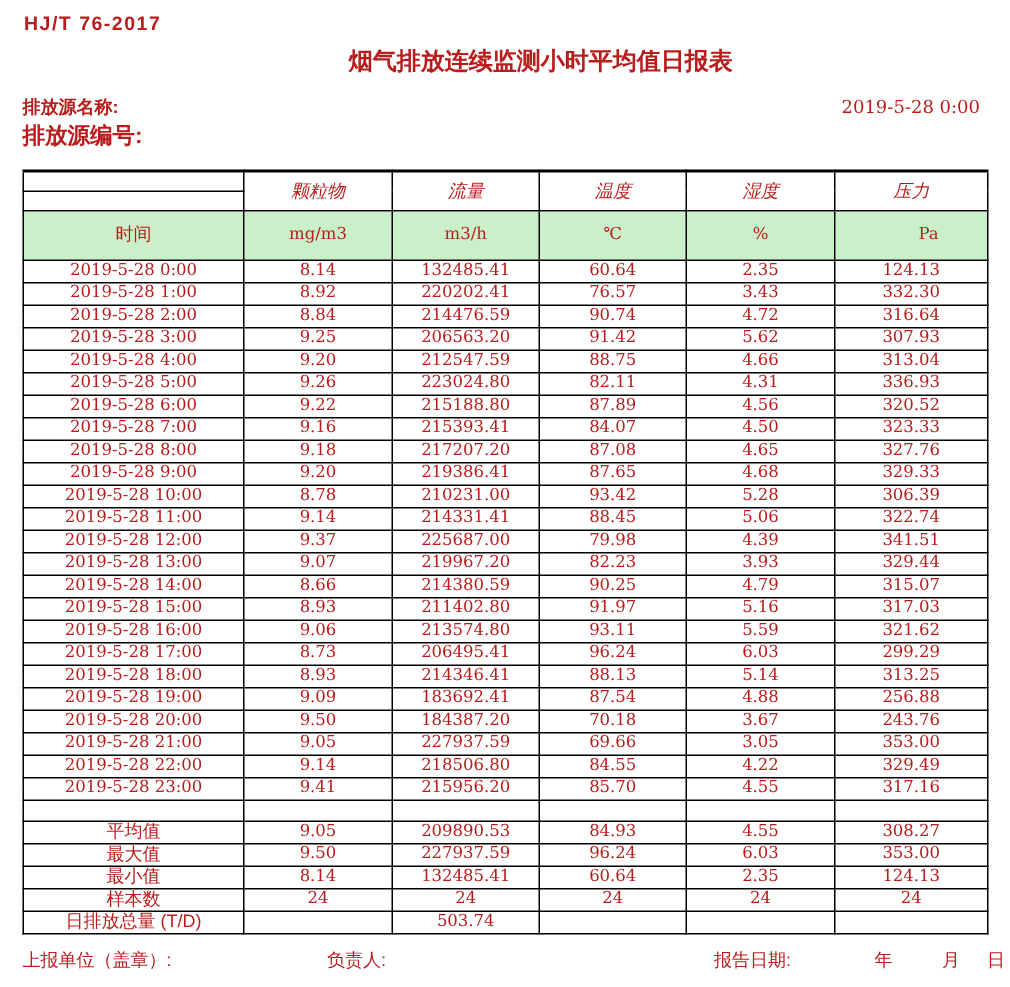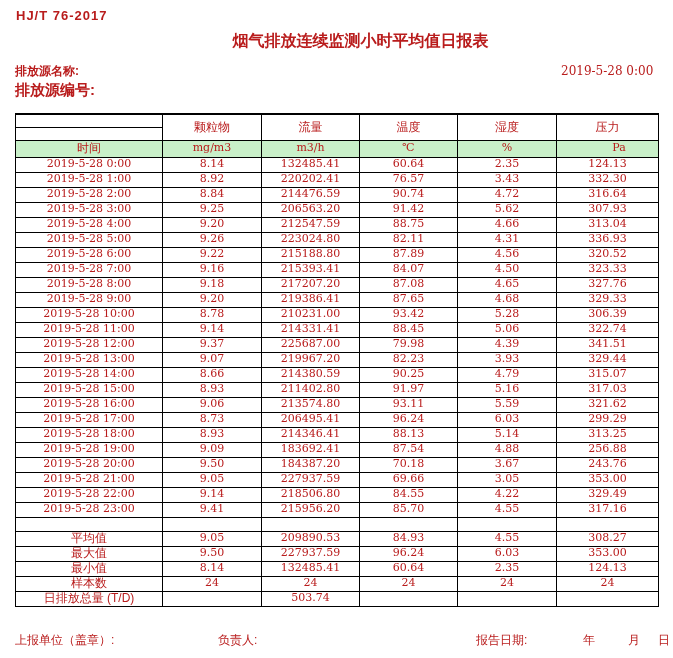--- a/index.html
+++ b/index.html
@@ -18,23 +18,23 @@
   table.report {
     position:absolute; left:15px; top:113px; width:643px;
     border-collapse:collapse; table-layout:fixed;
     border:1px solid #000; border-top:2px solid #000;
   }
   table.report td {
     border:1px solid #000; padding:0; text-align:center; vertical-align:middle;
     font-size:11px; font-family:"DejaVu Serif","Liberation Serif",serif;
     white-space:nowrap; overflow:hidden; line-height:1.1;
   }
-  tr.h-top td, tr.h-top2 td { height:13px; }
+  tr.h-top td, tr.h-top2 td { height:13px;font-style:italic; }
   tr.h-top td { font-family:"Liberation Sans","DejaVu Sans",sans-serif; font-size:12px; }
-  tr.unit-row td { height:17px; background:#c9f0c9; }
+  tr.unit-row td { height:33px; background:#c9f0c9; }
   tr.unit-row td.time-hd { font-family:"Liberation Sans","DejaVu Sans",sans-serif; font-size:12px; }
   tbody tr { height:15px; }
   tbody tr.spacer { height:14px; }
   tbody tr.summary td:first-child { font-family:"Liberation Sans","DejaVu Sans",sans-serif; font-size:12px; }
 
   .foot-note  { position:absolute; left:15px; top:612px; font-size:12px; }
   .foot-row span { position:absolute; top:632px; font-size:12px; }
   .f-unit { left:15px; }
   .f-resp { left:218px; }
   .f-repo { left:348px;margin-top:30px; }

